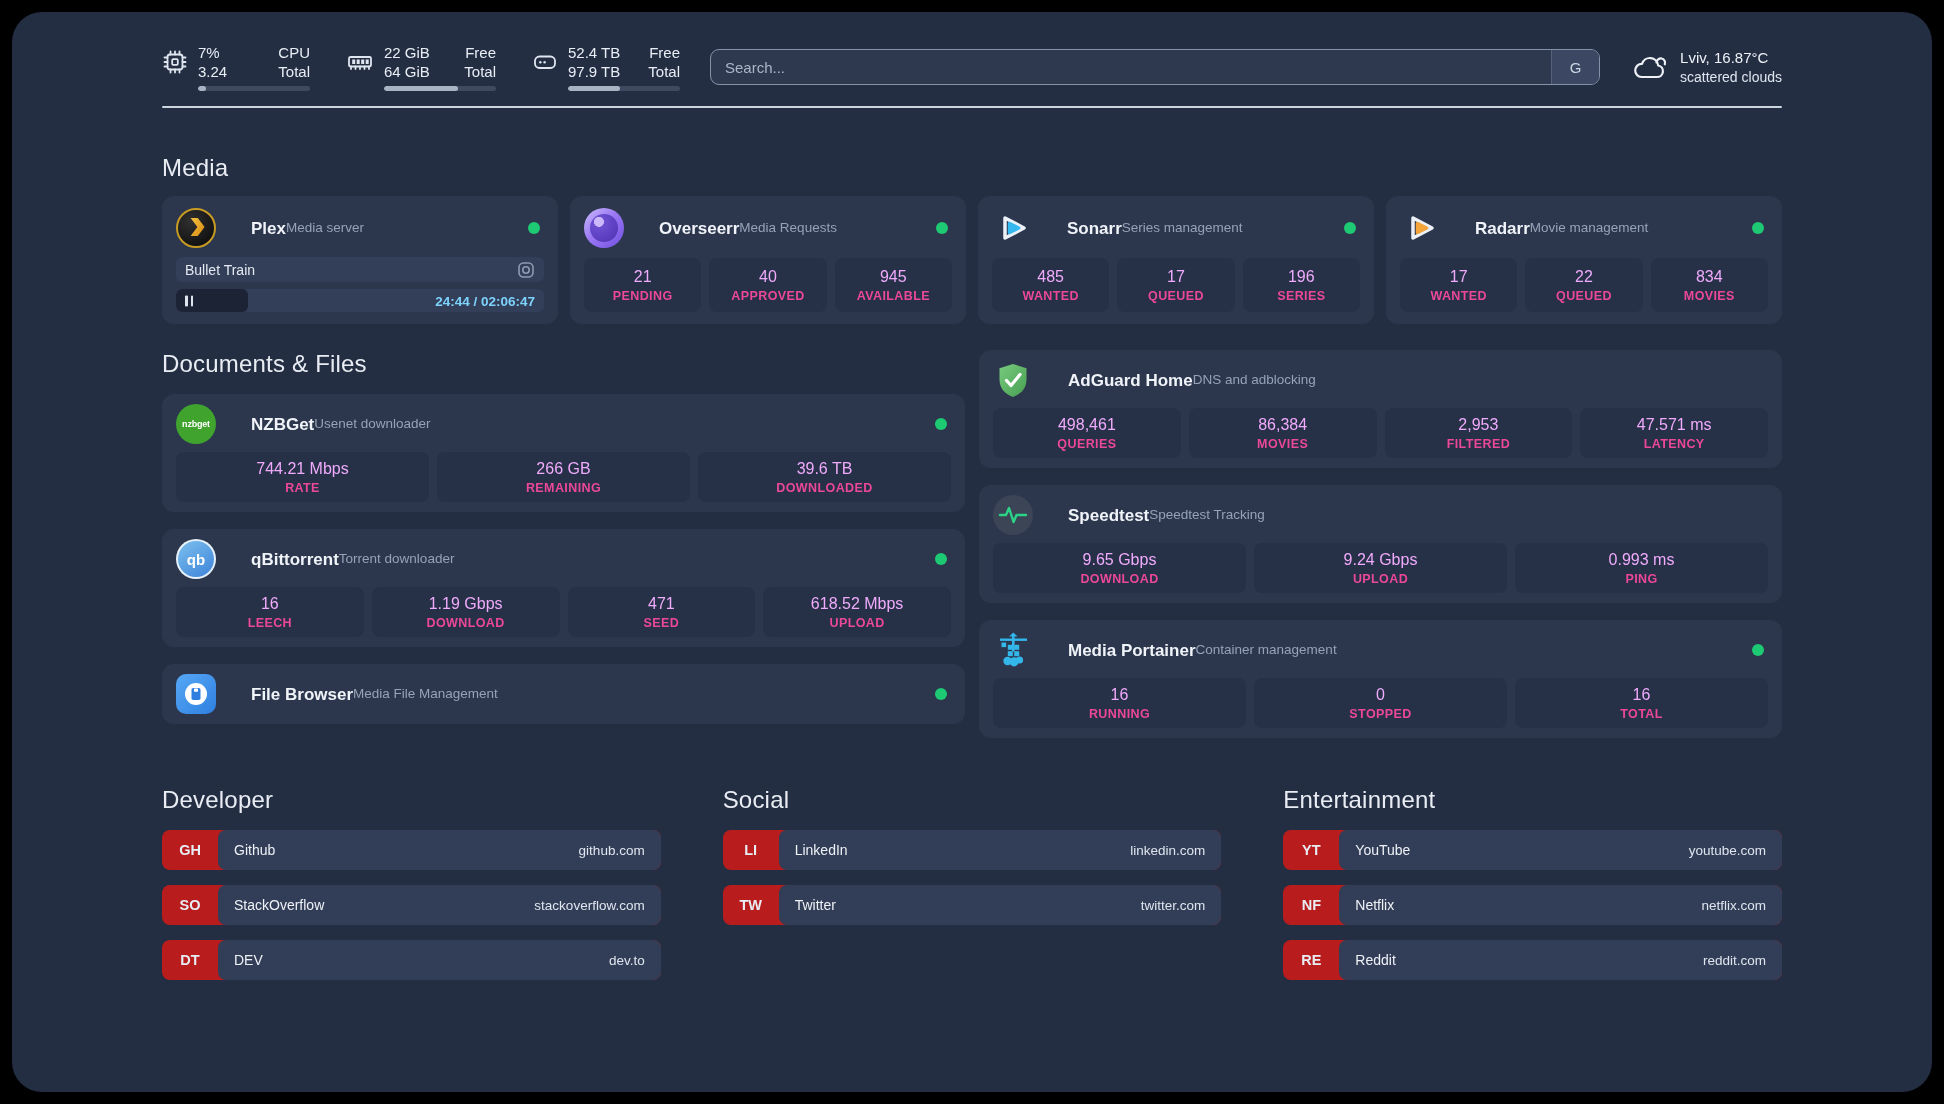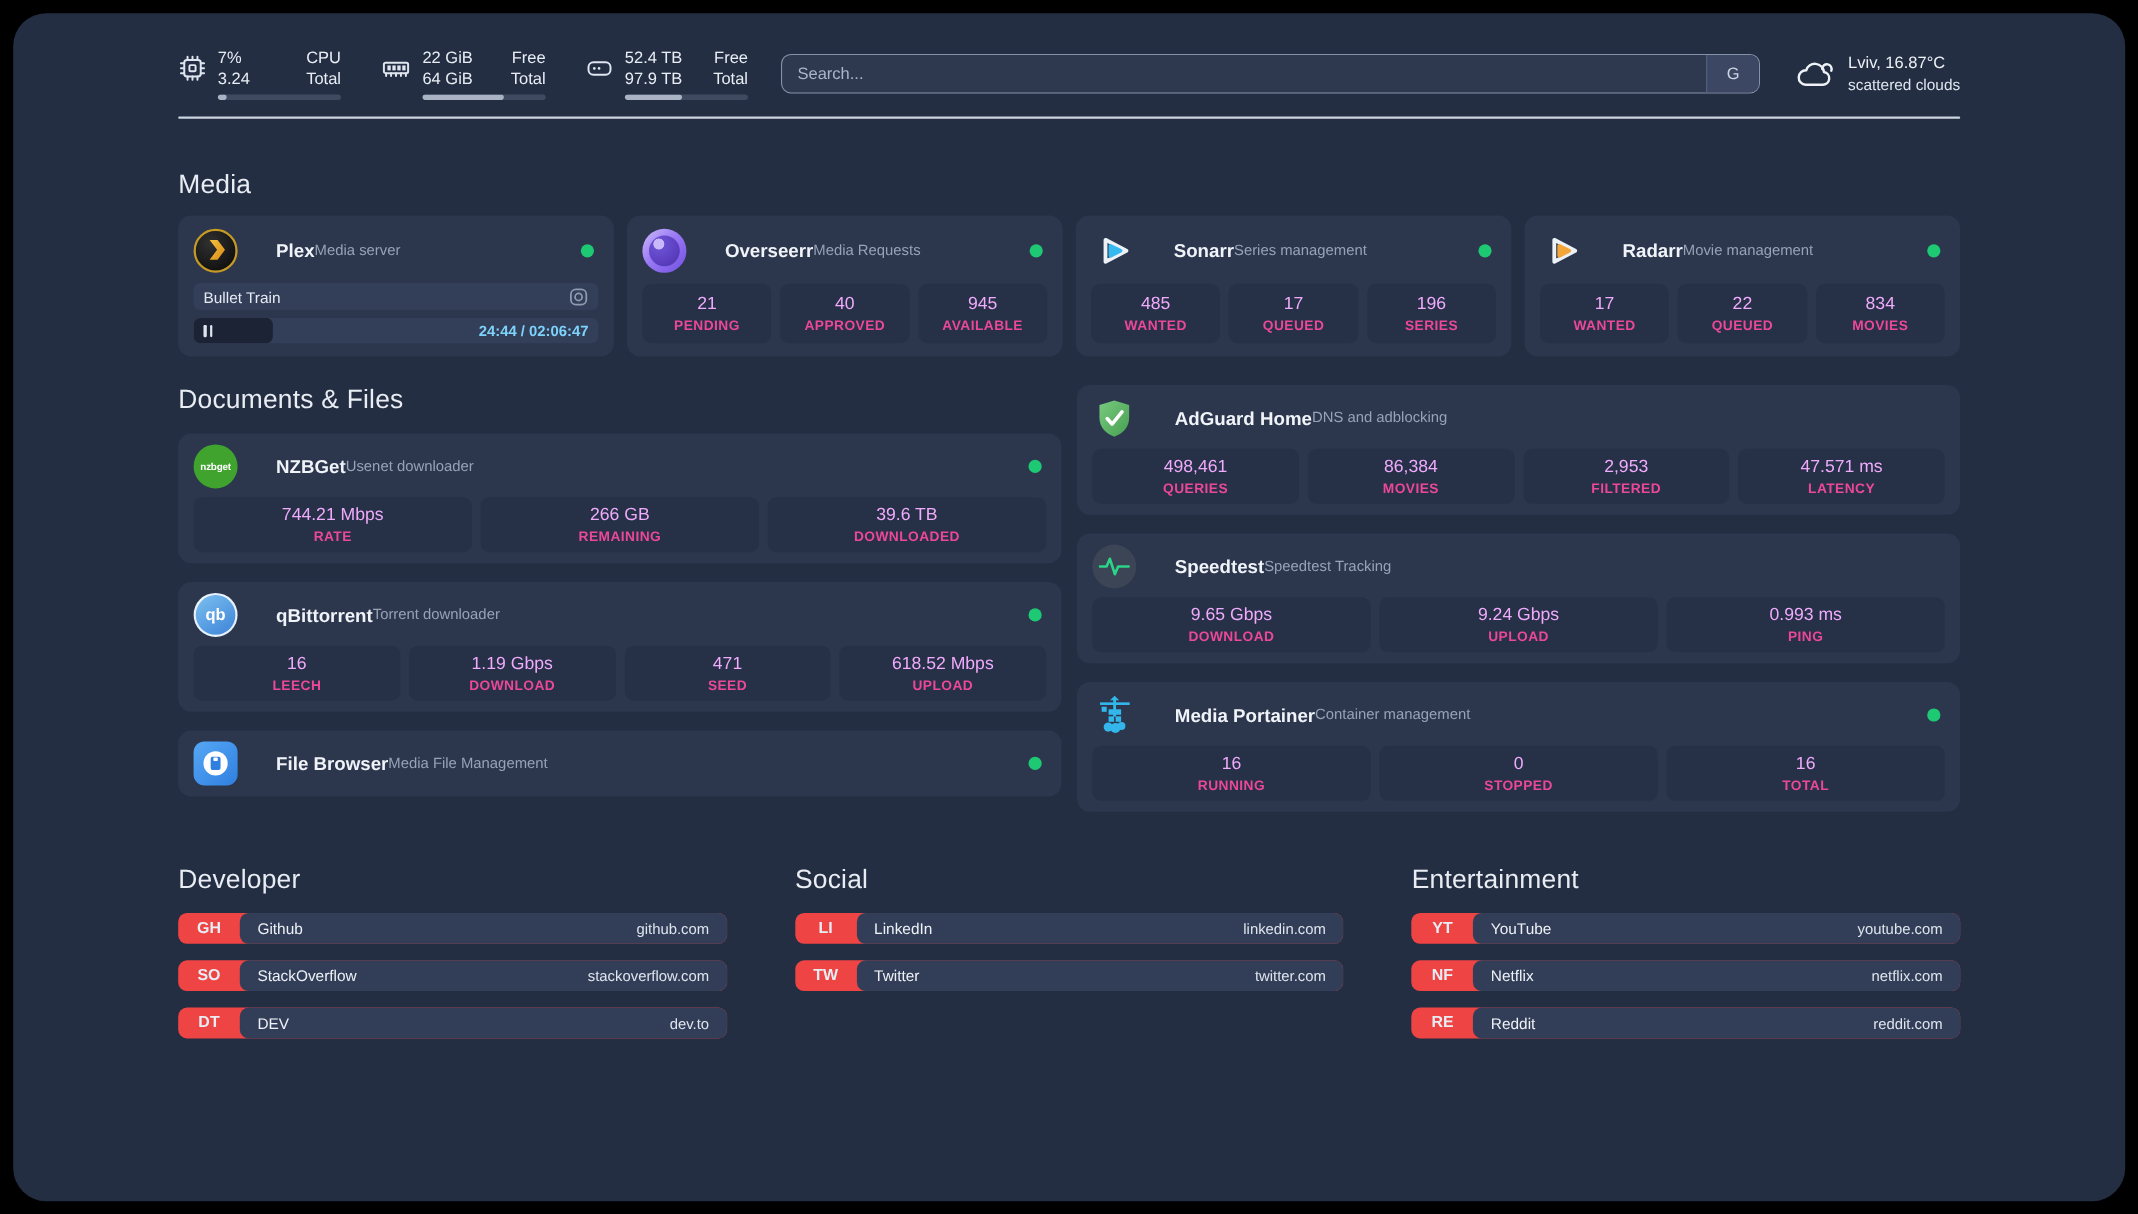--- a/index.html
+++ b/index.html
@@ -102,21 +102,21 @@
   .icon-plain { background:transparent; }
   .icon-nzbget { background:#3fa32e; color:#fff; font-size:9px; font-weight:700; letter-spacing:-.2px; }
   .icon-qbit { background:linear-gradient(145deg,#7cc0ef,#3d83d8); border:2px solid rgba(255,255,255,.85); color:#fff; font-size:15px; font-weight:700; }
   .icon-filebrowser { border-radius:10px; background:linear-gradient(135deg,#56a8f5,#2f7fe0); }
   .icon-speedtest { background:#3b4556; }
 
   
   .bookmarks { margin-top:48px; display:grid; grid-template-columns:repeat(3,1fr); gap:62px; align-items:start; }
   .bm-col .section-title { margin-bottom:16px; }
   .bm-rows { display:flex; flex-direction:column; gap:15px; }
-  .bm-row { height:28px; background:#ef4444; border-radius:8px; display:flex; cursor:pointer; }
+  .bm-row { height:40px; background:#b91c1c; border-radius:8px; display:flex; cursor:pointer; }
   .bm-abbr { width:56px; display:flex; align-items:center; justify-content:center; color:#e8edf4; font-size:14.5px; font-weight:600; }
   .bm-main { flex:1; background:#323e58; border-radius:8px; display:flex; align-items:center; justify-content:space-between; padding:0 16px; }
   .bm-name { font-size:14px; color:#eef1f6; }
   .bm-url  { font-size:13.5px; color:#dfe5ee; }
 </style>
 </head>
 <body>
 
 <div class="panel">
 

